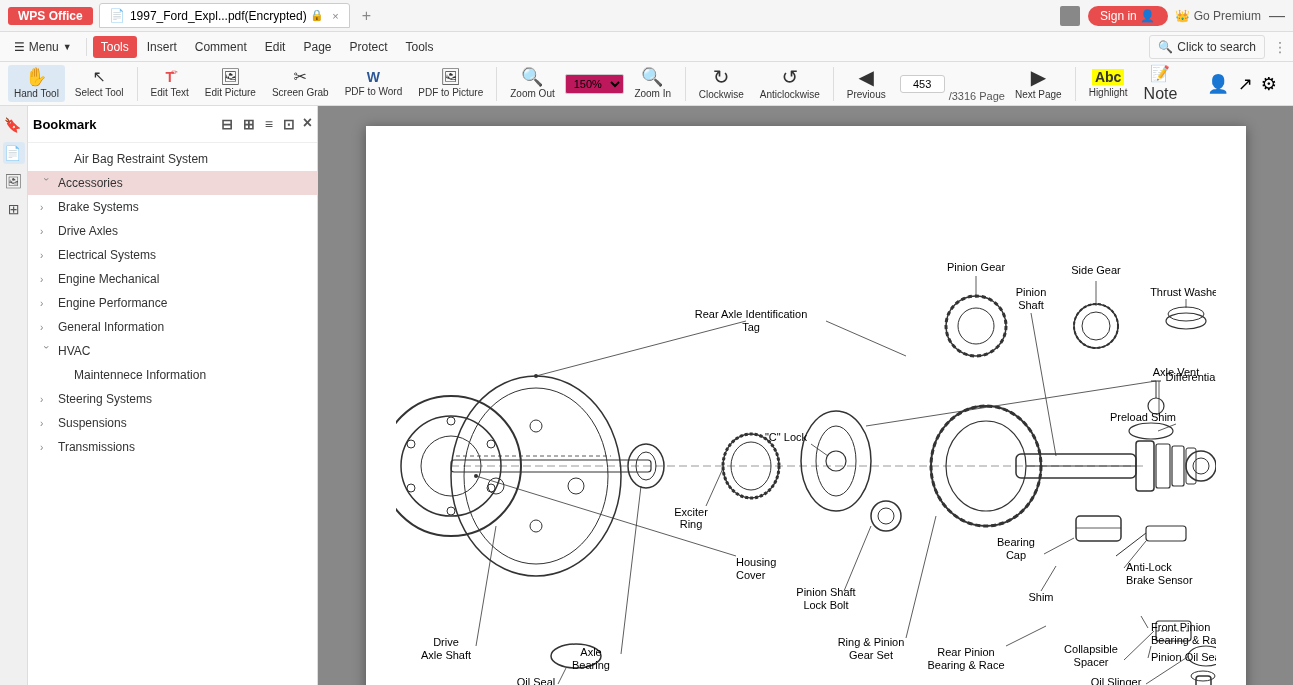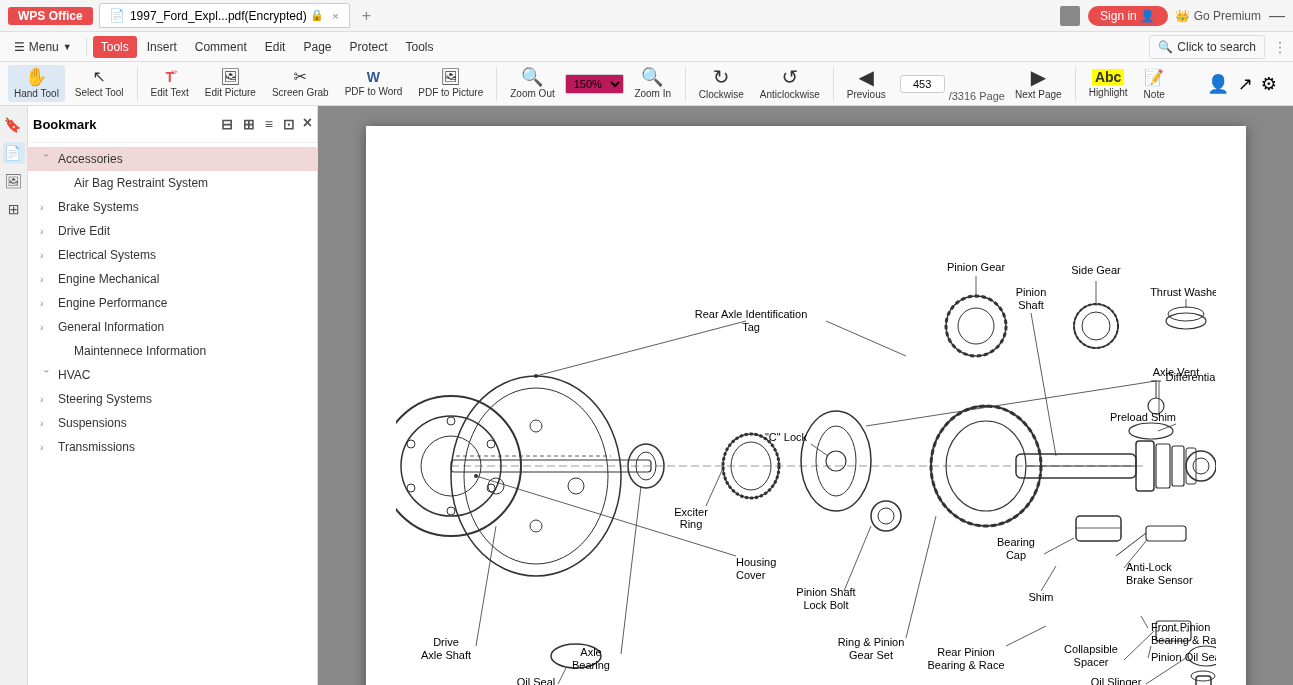--- a/index.html
+++ b/index.html
@@ -237,21 +237,21 @@
   </button>
 
   <div class="toolbar-sep"></div>
 
   <button class="hi-btn">
     <span style="font-size:14px;font-weight:bold;color:#333;background:#ffff00;padding:0 3px;">Abc</span>
     <span style="font-size:10px;">Highlight</span>
   </button>
   <button class="hi-btn">
     <span style="font-size:16px;">📝</span>
-    <span style="font-size:10px;">Note</span>
+    <span style="font-size:16px;">Note</span>
   </button>
 
   <div style="margin-left:auto;display:flex;align-items:center;gap:8px;padding-right:8px;">
     <span style="font-size:18px;cursor:pointer;">👤</span>
     <span style="font-size:18px;cursor:pointer;">↗</span>
     <span style="font-size:18px;cursor:pointer;">⚙</span>
   </div>
 </div>
 
 <div class="main-layout">
@@ -269,59 +269,59 @@
       <div class="sidebar-header-icons">
         <span class="sidebar-header-icon">⊟</span>
         <span class="sidebar-header-icon">⊞</span>
         <span class="sidebar-header-icon">≡</span>
         <span class="sidebar-header-icon">⊡</span>
         <span class="sidebar-close">×</span>
       </div>
     </div>
     <div class="sidebar-content">
 
+      <div class="bookmark-item sub">
+        <span class="chevron"></span>
+        <span>Air Bag Restraint System</span>
+      </div>
       <div class="bookmark-item active">
         <span class="chevron open">›</span>
         <span>Accessories</span>
       </div>
-      <div class="bookmark-item sub">
-        <span class="chevron"></span>
-        <span>Air Bag Restraint System</span>
-      </div>
       <div class="bookmark-item">
         <span class="chevron">›</span>
         <span>Brake Systems</span>
       </div>
       <div class="bookmark-item">
         <span class="chevron">›</span>
-        <span>Drive Edit</span>
+        <span>Drive Axles</span>
       </div>
       <div class="bookmark-item">
         <span class="chevron">›</span>
         <span>Electrical Systems</span>
       </div>
       <div class="bookmark-item">
         <span class="chevron">›</span>
         <span>Engine Mechanical</span>
       </div>
       <div class="bookmark-item">
         <span class="chevron">›</span>
         <span>Engine Performance</span>
       </div>
       <div class="bookmark-item">
         <span class="chevron">›</span>
         <span>General Information</span>
+      </div>
+      <div class="bookmark-item">
+        <span class="chevron open">›</span>
+        <span>HVAC</span>
       </div>
       <div class="bookmark-item sub">
         <span class="chevron"></span>
         <span>Maintennece Information</span>
-      </div>
-      <div class="bookmark-item">
-        <span class="chevron open">›</span>
-        <span>HVAC</span>
       </div>
       <div class="bookmark-item">
         <span class="chevron">›</span>
         <span>Steering Systems</span>
       </div>
       <div class="bookmark-item">
         <span class="chevron">›</span>
         <span>Suspensions</span>
       </div>
       <div class="bookmark-item">

